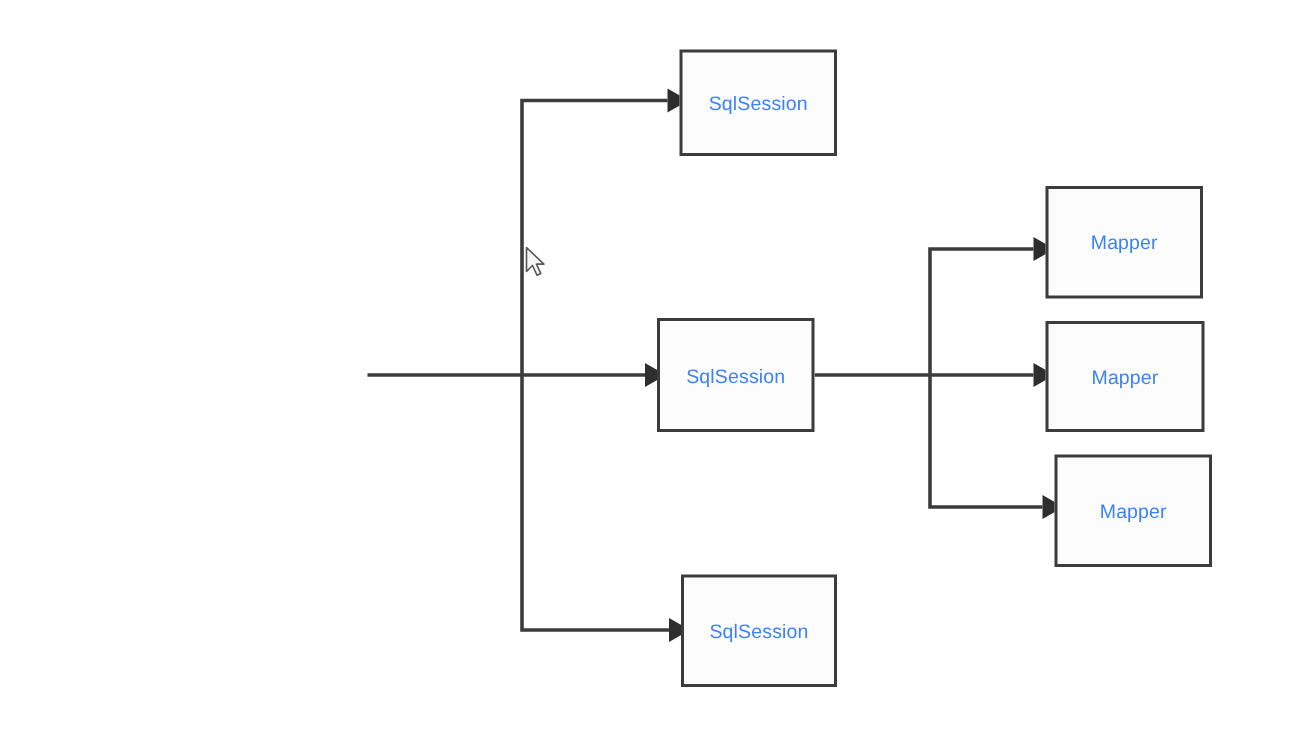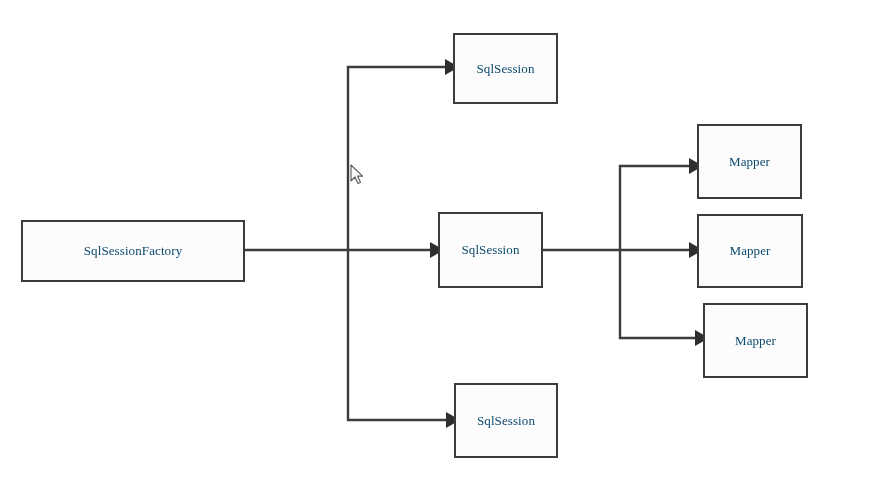--- a/index.html
+++ b/index.html
@@ -18,23 +18,23 @@
   .node {
     position: absolute;
     box-sizing: border-box;
     background: #fcfcfc;
     border: 2px solid #3c3c3c;
     display: flex;
     align-items: center;
     justify-content: center;
   }
   .node-label {
-    font-family: Liberation Serif, serif;
+    font-family: Liberation Sans, sans-serif;
     font-size: 13px;
-    color: #0c4a6e;
+    color: #3b82f6;
     letter-spacing: 0.1px;
     white-space: nowrap;
     user-select: none;
   }
   #edge-layer {
     position: absolute;
     left: 0;
     top: 0;
     width: 876px;
     height: 497px;
@@ -73,23 +73,20 @@
     <path class="edge-path" d="M 620 250 L 620 338 L 695 338"></path>
 
     <polygon class="arrow-head" points="445,59 459,67 445,75"></polygon>
     <polygon class="arrow-head" points="430,242 444,250 430,258"></polygon>
     <polygon class="arrow-head" points="446,412 460,420 446,428"></polygon>
     <polygon class="arrow-head" points="689,158 703,166 689,174"></polygon>
     <polygon class="arrow-head" points="689,242 703,250 689,258"></polygon>
     <polygon class="arrow-head" points="695,330 709,338 695,346"></polygon>
   </svg>
 
-  <div class="node" style="left:21px; top:220px; width:224px; height:62px;">
-    <span class="node-label">SqlSessionFactory</span>
-  </div>
 
   <div class="node" style="left:453px; top:33px; width:105px; height:71px;">
     <span class="node-label">SqlSession</span>
   </div>
 
   <div class="node" style="left:438px; top:212px; width:105px; height:76px;">
     <span class="node-label">SqlSession</span>
   </div>
 
   <div class="node" style="left:454px; top:383px; width:104px; height:75px;">

